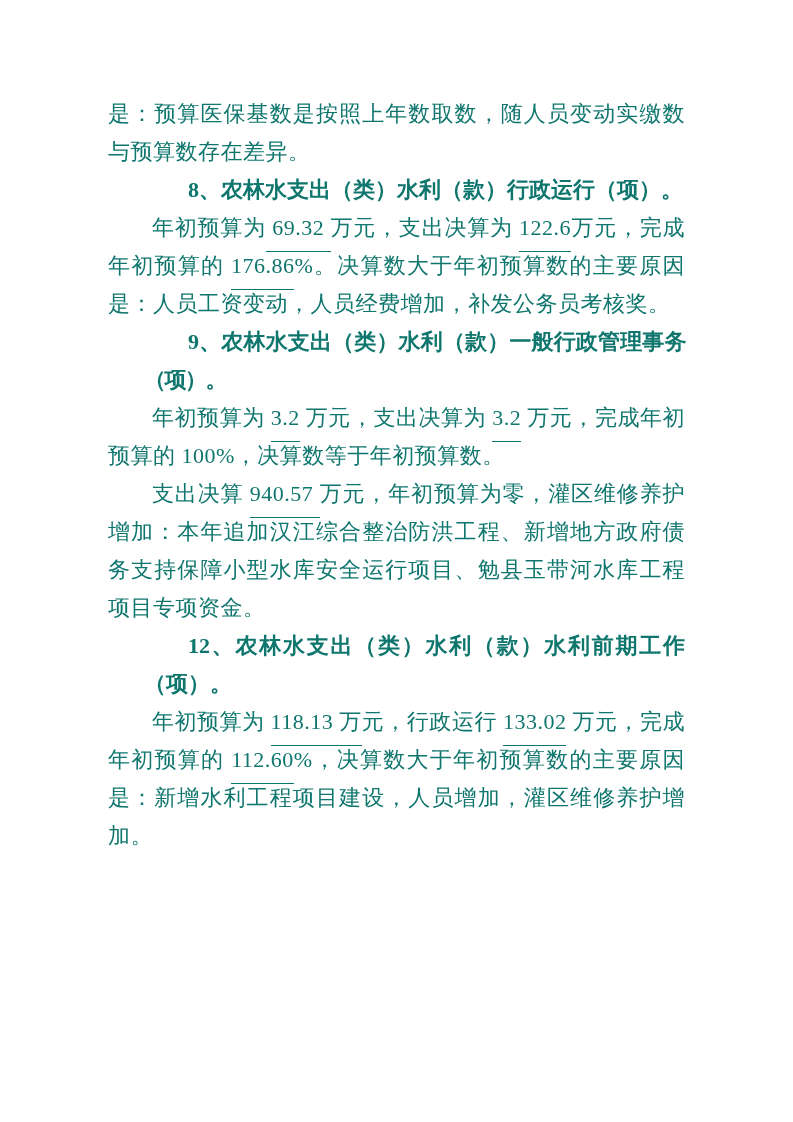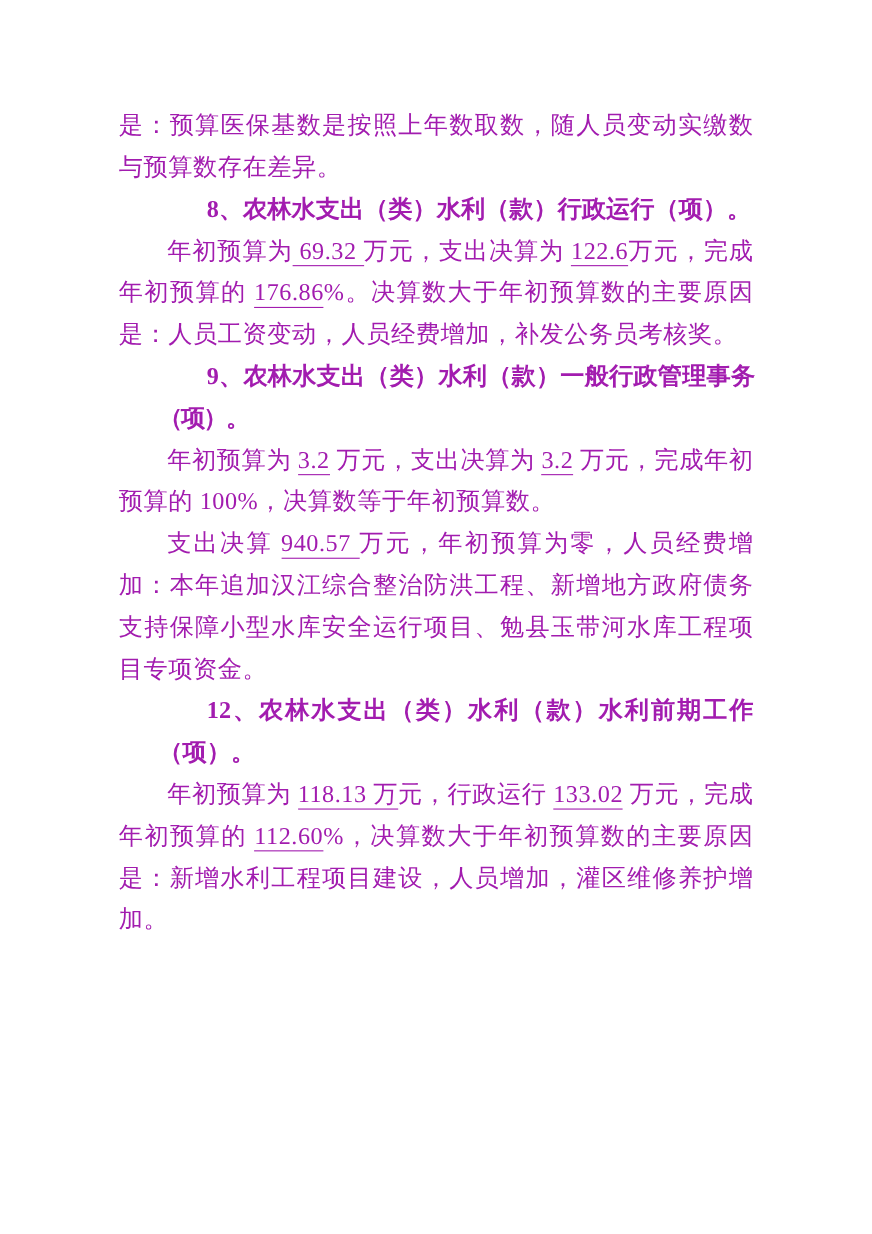--- a/index.html
+++ b/index.html
@@ -29,28 +29,28 @@
   }
   .page p.indent { text-indent: 2em; }
   .page p.heading {
     font-weight: 700;
     letter-spacing: 0;
     margin-left: 36px;
   }
   .page p.compact { letter-spacing: -1.5px; }
   .u {
     border-bottom: 1.5px solid currentColor;
-    padding-bottom: 1px;
+    padding-bottom: 11px;
   }
 </style>
 </head>
 <body>
 
-<div class="page" id="doc-page" style="background: rgb(255, 255, 255); color: #a21caf; border-radius: 26px;">
+<div class="page" id="doc-page" style="background: rgb(255, 255, 255); color: #0f766e; border-radius: 26px;">
     <p class="body"><span>是：预算医保基数是按照上年数取数，随人员变动实缴数与预算数存在差异。</span></p>
     <p class="heading indent"><span>8、农林水支出（类）水利（款）行政运行（项）。</span></p>
     <p class="body indent"><span>年初预算为</span><span class="u"> 69.32 </span><span>万元，支出决算为 </span><span class="u">122.6</span><span>万元，完成年初预算的 </span><span class="u">176.86</span><span>%。决算数大于年初预算数的主要原因是：人员工资变动，人员经费增加，补发公务员考核奖。</span></p>
     <p class="heading indent compact"><span>9、农林水支出（类）水利（款）一般行政管理事务（项）。</span></p>
     <p class="body indent"><span>年初预算为 </span><span class="u">3.2</span><span> 万元，支出决算为 </span><span class="u">3.2</span><span> 万元，完成年初预算的 100%，决算数等于年初预算数。</span></p>
-    <p class="body indent"><span>支出决算 </span><span class="u">940.57 </span><span>万元，年初预算为零，人员经费增加：本年追加汉江综合整治防洪工程、新增地方政府债务支持保障小型水库安全运行项目、勉县玉带河水库工程项目专项资金。</span></p>
+    <p class="body indent"><span>支出决算 </span><span class="u">940.57 </span><span>万元，年初预算为零，灌区维修养护增加：本年追加汉江综合整治防洪工程、新增地方政府债务支持保障小型水库安全运行项目、勉县玉带河水库工程项目专项资金。</span></p>
     <p class="heading indent"><span>12、农林水支出（类）水利（款）水利前期工作（项）。</span></p>
     <p class="body indent"><span>年初预算为 </span><span class="u">118.13 万</span><span>元，行政运行 </span><span class="u">133.02</span><span> 万元，完成年初预算的 </span><span class="u">112.60</span><span>%，决算数大于年初预算数的主要原因是：新增水利工程项目建设，人员增加，灌区维修养护增加。</span></p>
   </div>
 
 </body></html>

